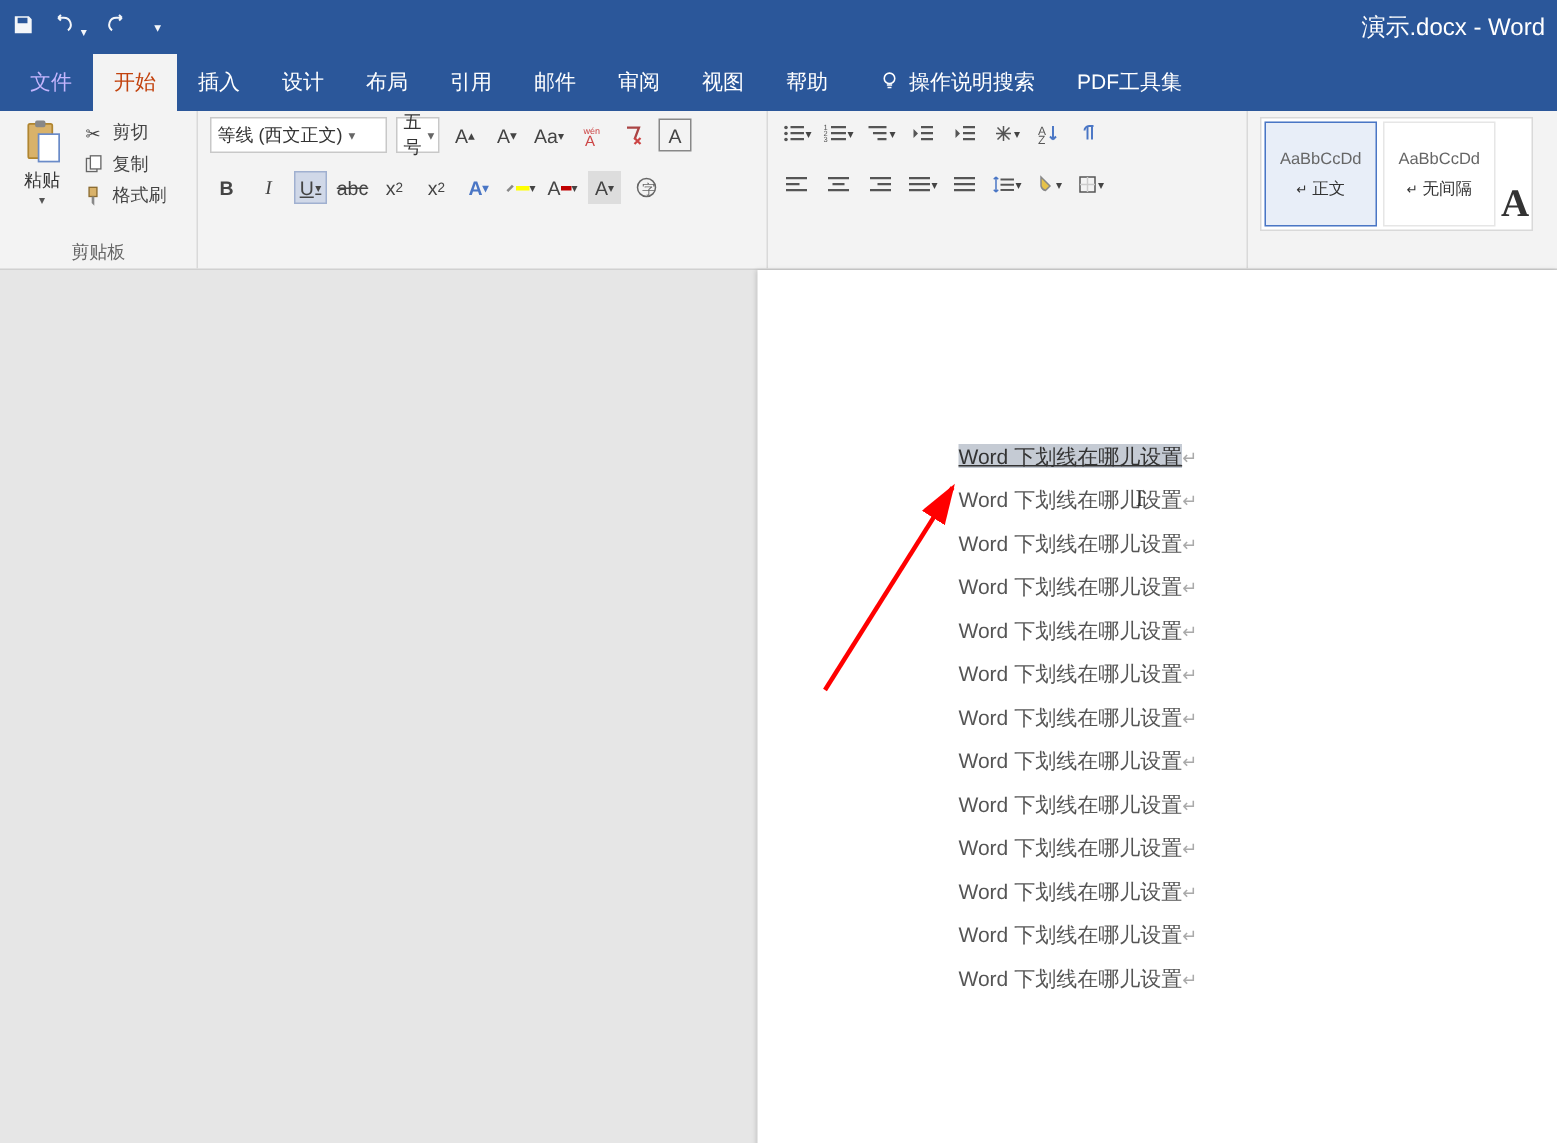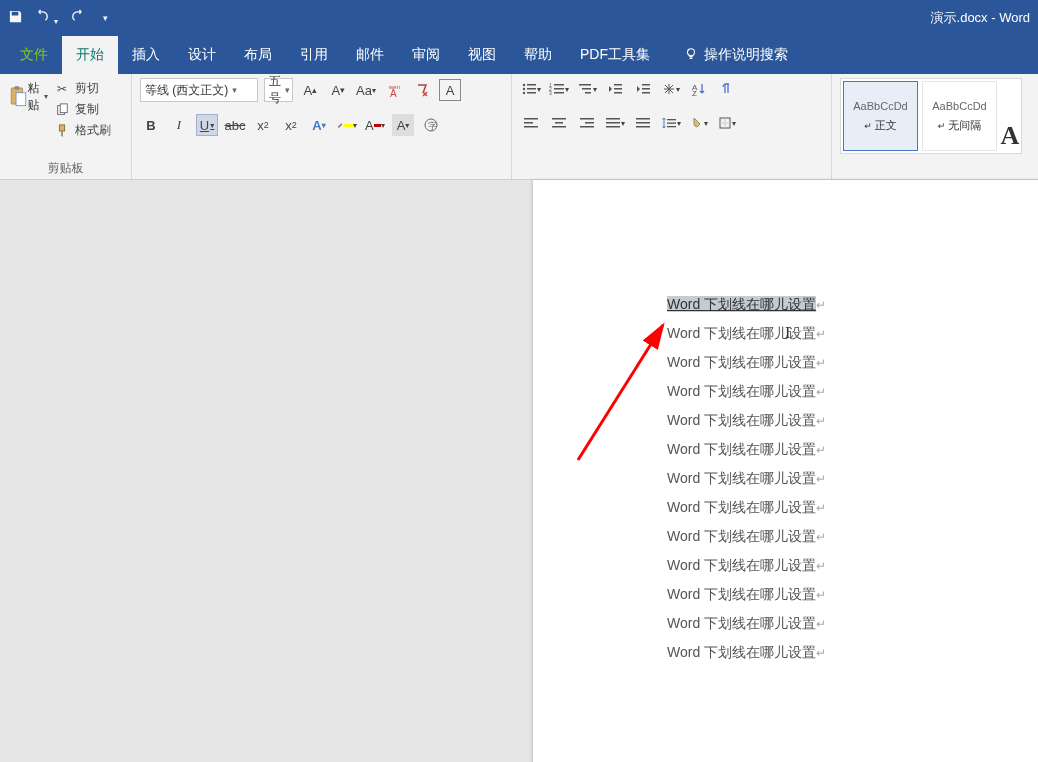--- a/index.html
+++ b/index.html
@@ -2,37 +2,37 @@
 <html><head>
 <meta charset="utf-8">
 <style>
 * { margin: 0; padding: 0; box-sizing: border-box; font-family: "Segoe UI", "Microsoft YaHei", sans-serif; }
 body { width: 1038px; height: 762px; background: #e6e6e6; overflow: hidden; position: relative; }
 
 
 .titlebar { height: 36px; background: #2b579a; display: flex; align-items: center; padding: 0 8px; color: #fff; }
 .qat { display: flex; gap: 12px; align-items: center; }
 .qat .icon { font-size: 14px; opacity: .95; cursor: pointer; }
-.doc-title { margin-left: auto; font-size: 13px; }
+.doc-title { margin-left: auto; font-size: 16px; }
 
 
 .tabs { height: 38px; background: #2b579a; display: flex; align-items: stretch; padding-left: 6px; color: #fff; }
 .tab { padding: 0 14px; font-size: 14px; display: flex; align-items: center; cursor: pointer; }
-.tab.active { background: #f3f3f3; color: #0f766e; }
-.tab.file { background: #2b579a; color: #84cc16; }
+.tab.active { background: #f3f3f3; color: #c2410c; }
+.tab.file { background: #2b579a; color: #c4b5fd; }
 .tab .bulb { margin-left: 6px; margin-right: 6px; }
 
 
 .ribbon { height: 106px; background: #f3f3f3; border-bottom: 1px solid #d0d0d0; display: flex; }
 .group { border-right: 1px solid #d9d9d9; padding: 4px 8px 0 8px; display: flex; flex-direction: column; }
 .group-body { flex: 1; display: flex; align-items: flex-start; gap: 6px; }
 .group-label { text-align: center; font-size: 12px; color: #666; padding: 4px 0 2px; }
 
 
-.paste-big { display: flex; flex-direction: row; align-items: center; width: 40px; cursor: pointer; }
+.paste-big { display: flex; flex-direction: column; align-items: center; width: 40px; cursor: pointer; }
 .paste-big svg { width: 28px; height: 32px; }
 .paste-big .lbl { font-size: 12px; color: #333; margin-top: 2px; }
 .clip-small { display: flex; flex-direction: column; gap: 4px; margin-top: 2px; }
 .clip-small .row { display: flex; align-items: center; gap: 5px; font-size: 12px; color: #444; cursor: pointer; }
 .clip-small .ic { width: 16px; height: 16px; display: inline-flex; align-items: center; justify-content: center; }
 
 
 .font-group .top-row, .font-group .bot-row { display: flex; align-items: center; gap: 6px; margin-bottom: 6px; }
 .combo { height: 24px; border: 1px solid #c8c8c8; background: #fff; display: flex; align-items: center; padding: 0 4px; font-size: 12px; color: #333; }
 .combo .dd { margin-left: 4px; font-size: 9px; color: #666; }
@@ -51,21 +51,21 @@
 
 .styles-group { flex: 0 0 auto; }
 .gallery { display: flex; gap: 4px; border: 1px solid #d9d9d9; padding: 2px; background: #fff; height: 76px; }
 .style-item { width: 75px; border: 1px solid #e6e6e6; display: flex; flex-direction: column; align-items: center; justify-content: center; cursor: pointer; }
 .style-item.sel { border: 1px solid #4a76c5; background: #e8eef8; }
 .style-preview { font-size: 11px; color: #666; }
 .style-name { font-size: 11px; color: #333; margin-top: 6px; }
 .gallery-more { width: 18px; display: flex; flex-direction: column; align-items: center; justify-content: flex-end; font-size: 26px; color: #333; font-family: Georgia, serif; font-weight: bold; }
 
 
-.doc-area { position: absolute; top: 180px; left: 0; right: 0; bottom: 0; background: #e6e6e6; margin-left: 28px; }
+.doc-area { position: absolute; top: 180px; left: 0; right: 0; bottom: 0; background: #e6e6e6; }
 .page { position: absolute; left: 505px; top: 0; width: 533px; height: 762px; background: #fff; box-shadow: -1px 0 3px rgba(0,0,0,.15); padding: 116px 0 0 134px; }
 .page .line { font-size: 14px; color: #555; margin-bottom: 11px; position: relative; }
 .page .line .pmark { color: #aaa; font-size: 12px; }
 .page .line.sel .txt { background: #c5cbd4; color: #333; }
 .page .line.sel .txt.uline { text-decoration: underline; }
 .cursor-ibeam { position: absolute; font-family: Georgia, serif; font-size: 16px; color: #333; }
 
 
 .arrow { position: absolute; pointer-events: none; }
 </style>
@@ -99,30 +99,30 @@
   <div class="tab file">文件</div>
   <div class="tab active">开始</div>
   <div class="tab">插入</div>
   <div class="tab">设计</div>
   <div class="tab">布局</div>
   <div class="tab">引用</div>
   <div class="tab">邮件</div>
   <div class="tab">审阅</div>
   <div class="tab">视图</div>
   <div class="tab">帮助</div>
-  <div class="tab">PDF工具集</div>
   <div class="tab">
     <span class="bulb">
       <svg width="14" height="14" viewBox="0 0 16 16">
           <circle cx="8" cy="6" r="4" fill="none" stroke="#fff" stroke-width="1.2"></circle>
           <path stroke="#fff" stroke-width="1.2" d="M6 11h4M6.5 13h3"></path>
         </svg>
     </span>
     <span>操作说明搜索</span>
   </div>
+  <div class="tab">PDF工具集</div>
 </div>
 
 <div class="ribbon">
 
   <div class="group" style="width:132px">
     <div class="group-body">
       <div class="paste-big">
         <svg viewBox="0 0 24 28">
             <rect x="4" y="4" width="14" height="20" rx="1" fill="#d9b26a" stroke="#b0852f"></rect>
             <rect x="8" y="2" width="6" height="4" rx="1" fill="#888"></rect>

